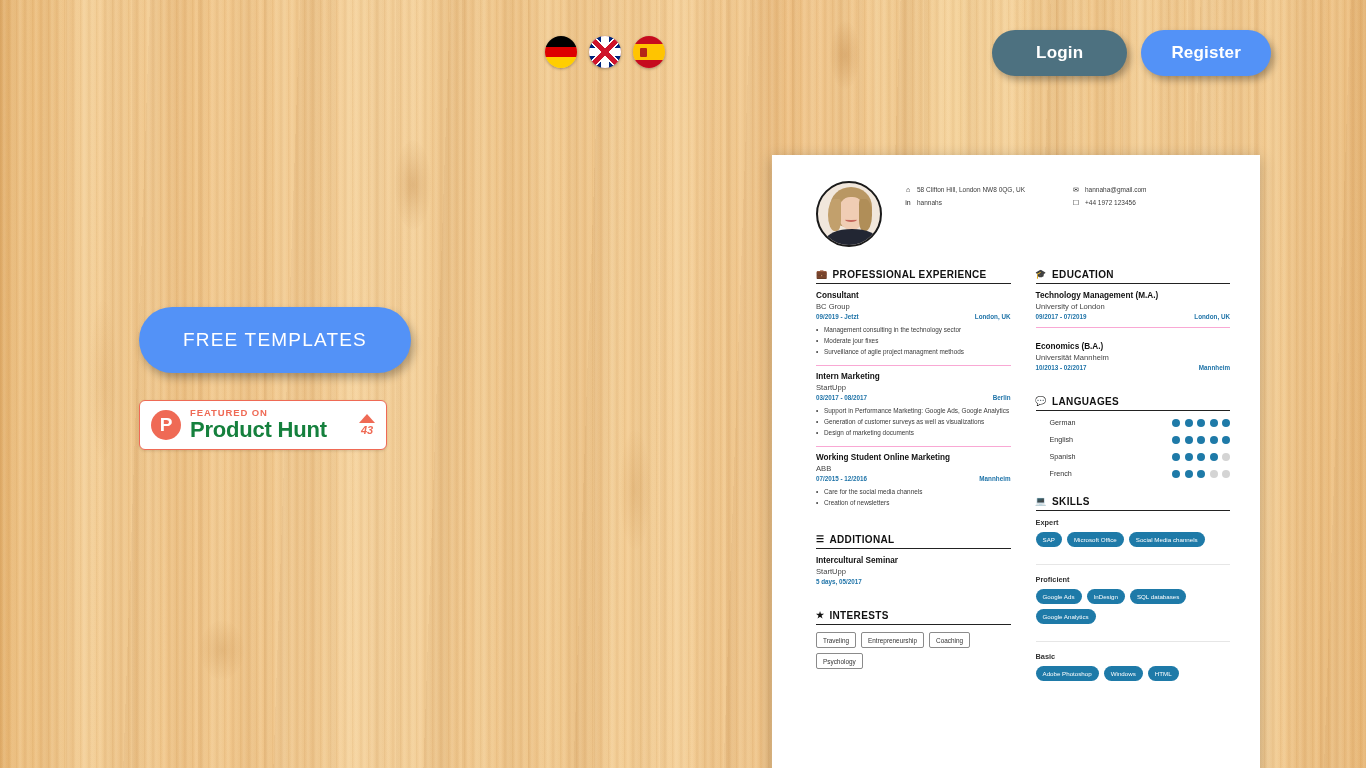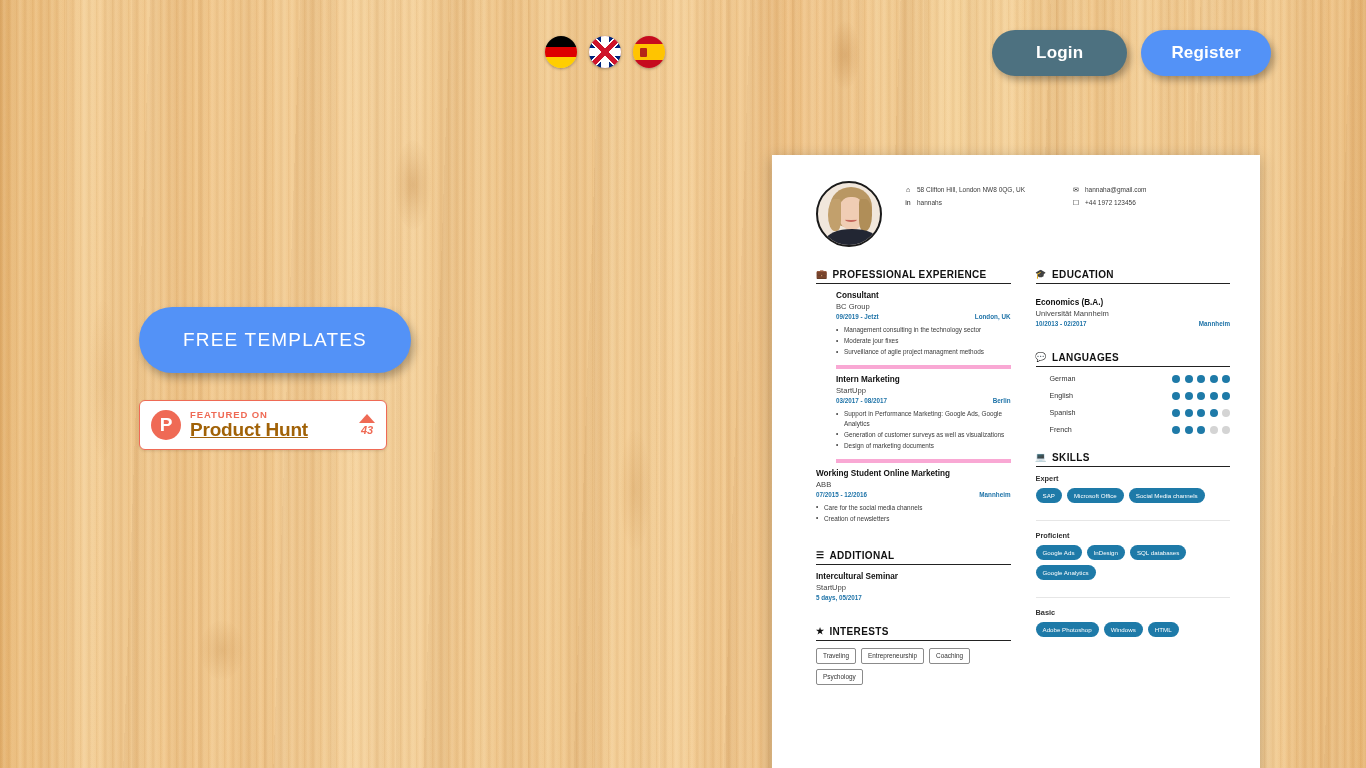--- a/index.html
+++ b/index.html
@@ -193,22 +193,22 @@
     display: flex; align-items: center; justify-content: center;
     flex: 0 0 auto;
     font-family: "Liberation Sans", sans-serif;
   }
   .ph-text { margin-left: 9px; line-height: 1.05; }
   .ph-featured {
     font-size: 9.5px; font-weight: bold;
     letter-spacing: .9px; color: #ef6a55;
   }
   .ph-name {
-    font-size: 19px; font-weight: bold;
-    color: #a16207; letter-spacing: -0.2px; text-decoration: underline;
+    font-size: 22px; font-weight: bold;
+    color: #15803d; letter-spacing: -0.2px;
   }
   .ph-votes {
     margin-left: auto;
     text-align: center;
     color: #ef6a55;
     padding-left: 4px;
   }
   .ph-arrow {
     width: 0; height: 0;
     border-left: 8px solid transparent;
@@ -309,21 +309,21 @@
     font-size: 10px; font-weight: bold;
     color: #111; letter-spacing: .35px;
     padding-bottom: 3px;
     border-bottom: 1.6px solid #222;
     margin-bottom: 7px;
     text-transform: uppercase;
   }
   .sec-icon { font-size: 9px; line-height: 1; }
 
   .entry { padding-bottom: 7px; margin-bottom: 6px; }
-  .entry-div { border-bottom: 4px solid #f9a8d4; margin-left: 20px; }
+  .entry-div { border-bottom: 1px solid #f9a8d4; }
   .e-title { font-size: 8.2px; font-weight: bold; color: #111; margin-bottom: 2px; }
   .e-org { font-size: 7.6px; color: #444; margin-bottom: 2px; }
   .e-meta { display: flex; justify-content: space-between; font-size: 6.3px; font-weight: bold; color: #1e73a8; }
   .e-bullets { margin-top: 5px; list-style: none; }
   .e-bullets li {
     position: relative;
     font-size: 6.4px;
     color: #3a3a3a;
     line-height: 9.5px;
     padding-left: 8px;
@@ -529,20 +529,28 @@
         </div>
       </div>
 
       <div class="cv-col-right">
 
         <div class="sec-title">
           <span class="sec-icon">🎓</span>
           <span>EDUCATION</span>
         </div>
 
+        <div class="entry entry-div">
+          <div class="e-title">Technology Management (M.A.)</div>
+          <div class="e-org">University of London</div>
+          <div class="e-meta">
+            <span>09/2017 - 07/2019</span>
+            <span>London, UK</span>
+          </div>
+        </div>
 
         <div class="entry" style="margin-top:14px;">
           <div class="e-title">Economics (B.A.)</div>
           <div class="e-org">Universität Mannheim</div>
           <div class="e-meta">
             <span>10/2013 - 02/2017</span>
             <span>Mannheim</span>
           </div>
         </div>
 

